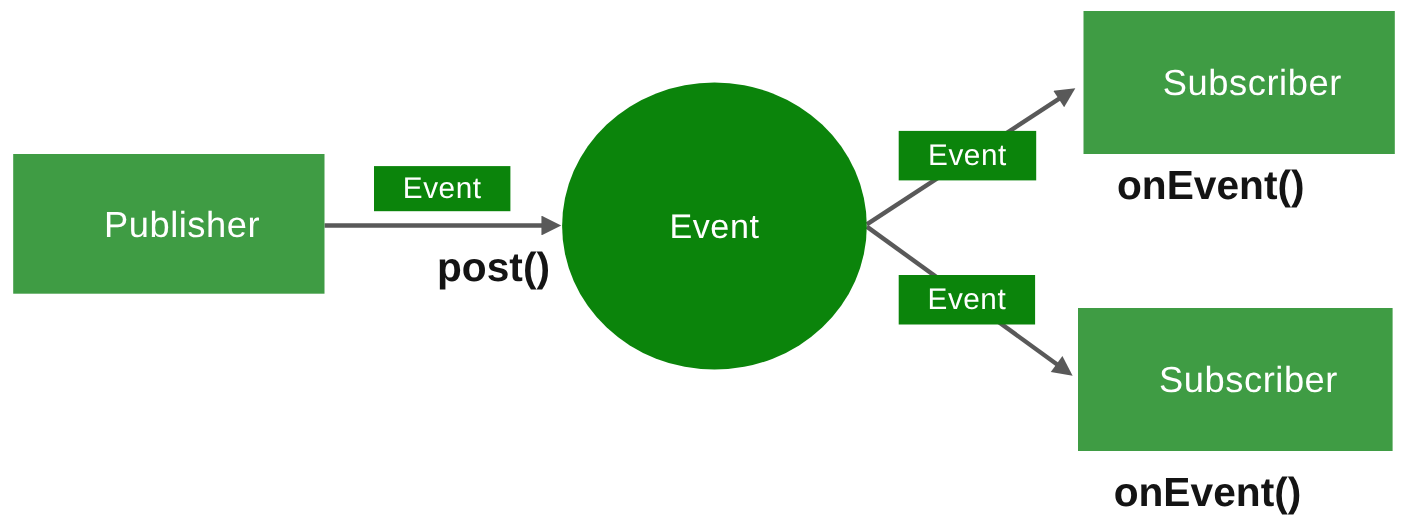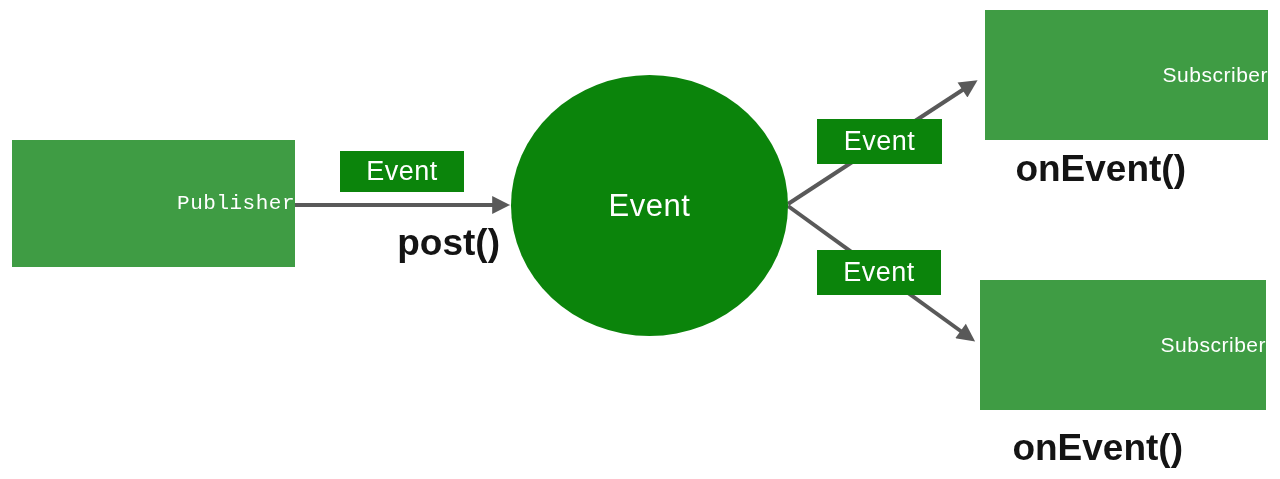--- a/index.html
+++ b/index.html
@@ -26,27 +26,27 @@
     position: absolute;
     left: 0; top: 0;
     width: 1280px; height: 479px;
   }
   .node {
     position: absolute;
     background: var(--box-green);
     color: #ffffff;
     display: flex;
     align-items: center;
-    justify-content: flex-end;
-    font-size: 21px;
+    justify-content: center;
+    font-size: 33px;
     font-weight: 400;
     letter-spacing: 0.5px;
     padding-left: 24px;
   }
-  .publisher-box { left: 12px; top: 140px; width: 283px; height: 127px; font-family: Liberation Mono, monospace; }
+  .publisher-box { left: 12px; top: 140px; width: 283px; height: 127px; }
   .subscriber-box-top { left: 985px; top: 10px; width: 283px; height: 130px; }
   .subscriber-box-bottom { left: 980px; top: 280px; width: 286px; height: 130px; }
   .bus-circle {
     position: absolute;
     left: 511px; top: 75px;
     width: 277px; height: 261px;
     border-radius: 50%;
     background: var(--dark-green);
     color: #ffffff;
     display: flex;

